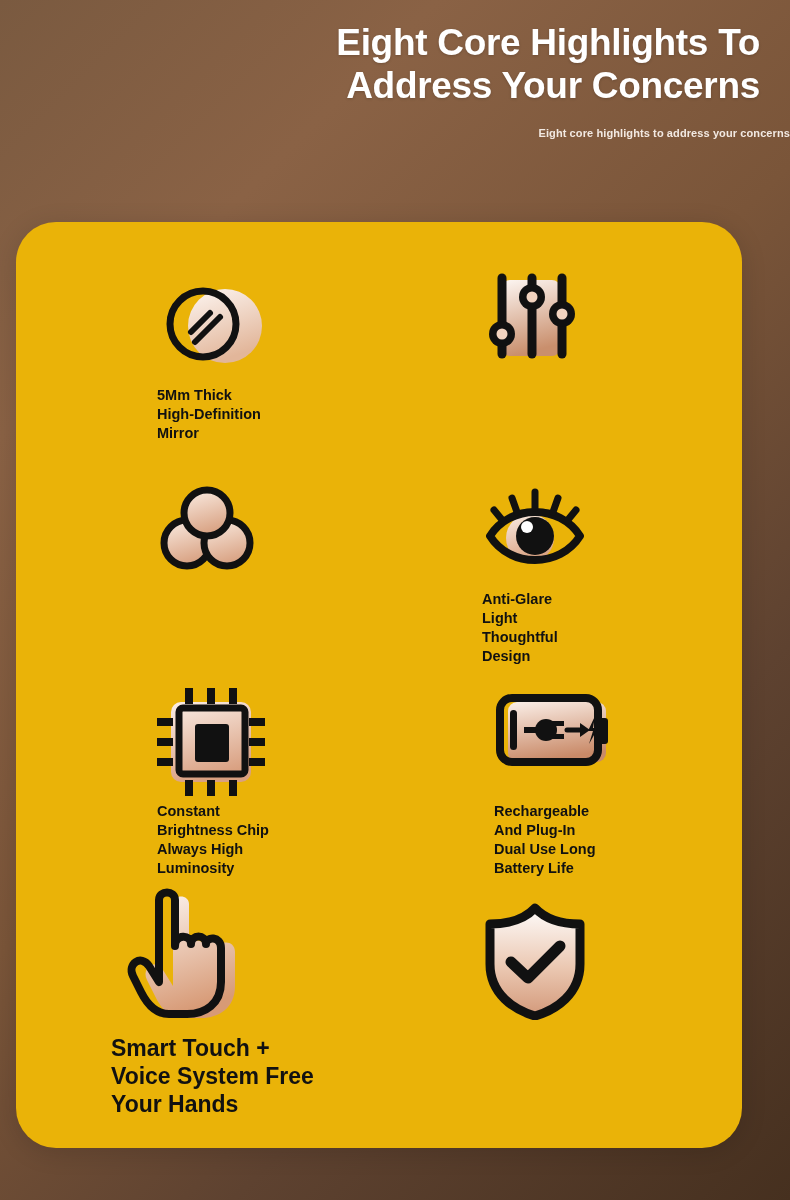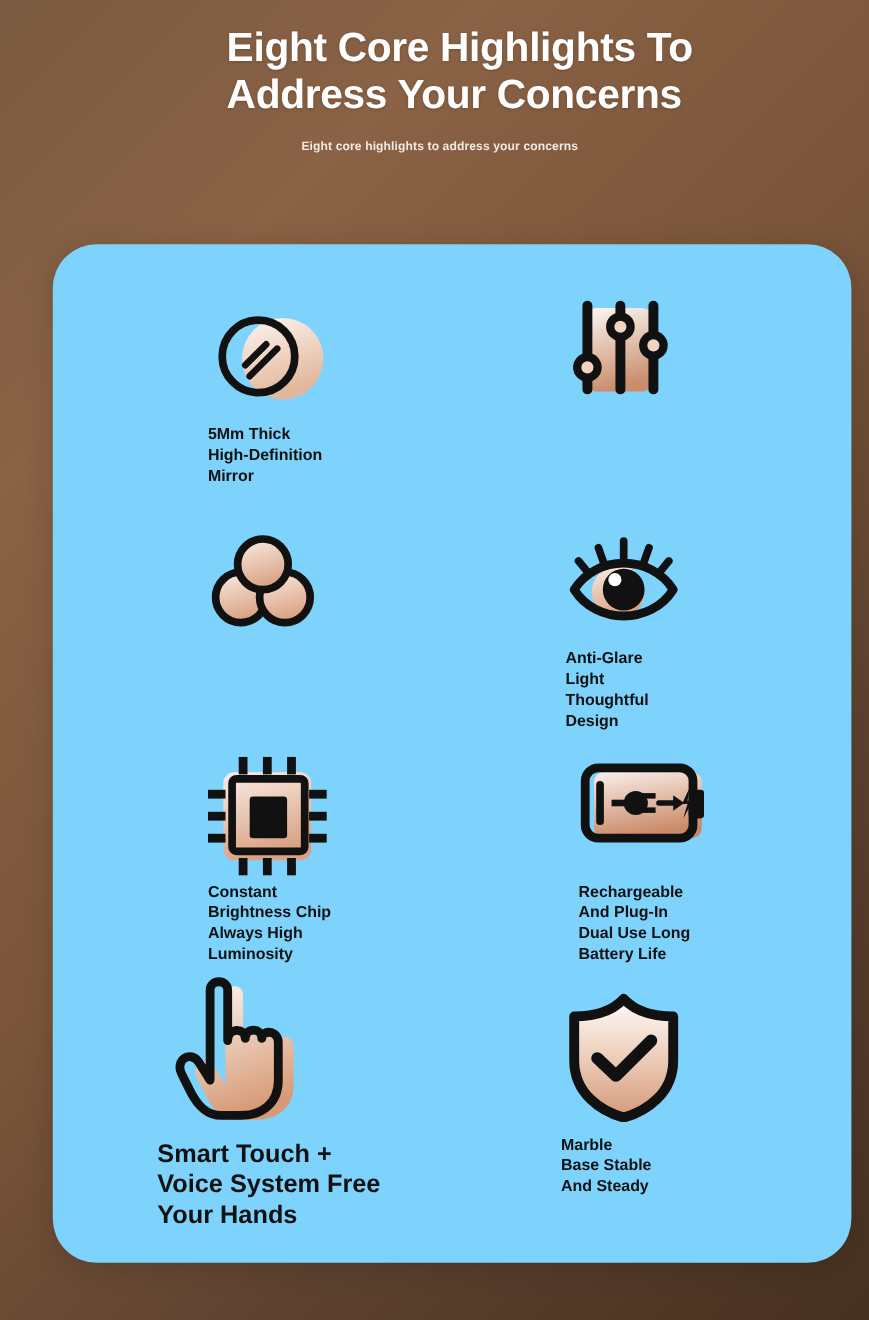--- a/index.html
+++ b/index.html
@@ -9,21 +9,21 @@
     overflow: hidden;
   }
   body {
     background: linear-gradient(135deg, #7A5A40 0%, #8A6245 22%, #7A5539 48%, #5E4230 72%, #46301F 100%);
     position: relative;
   }
 
   
   .header {
     padding: 22px 0 0 0;
-    text-align: left;
+    text-align: right;
   }
   .title {
     color: #FFFFFF;
     font-size: 37px;
     font-weight: bold;
     line-height: 1.16;
     letter-spacing: -0.3px;
     padding-left: 206px;
     padding-right: 30px;
     text-shadow: 0 1px 3px rgba(0,0,0,0.18);
@@ -33,25 +33,25 @@
     font-size: 11px;
     font-weight: bold;
     margin-top: 19px;
     padding-left: 274px;
     letter-spacing: 0.1px;
   }
 
   
   .card {
     position: absolute;
-    left: 48px;
+    left: 16px;
     top: 222px;
     width: 726px;
     height: 926px;
-    background: #7dd3fc;
+    background: #eab308;
     border-radius: 40px;
     box-shadow: 0 4px 26px rgba(0,0,0,0.14);
     overflow: hidden;
   }
 
   .grid {
     position: relative;
     width: 100%;
     height: 100%;
   }
@@ -298,19 +298,16 @@
               <stop offset="100%" stop-color="#D3997A"></stop>
             </linearGradient>
           </defs>
           <path d="M57 6 C 44 20, 24 22, 12 22 L12 62
                    C12 92, 36 108, 57 114
                    C78 108, 102 92, 102 62 L102 22
                    C90 22, 70 20, 57 6 Z" fill="url(#gShield)" stroke="#111111" stroke-width="9" stroke-linejoin="round"></path>
           <polyline points="33,60 50,76 82,44" fill="none" stroke="#111111" stroke-width="11" stroke-linecap="round" stroke-linejoin="round"></polyline>
         </svg>
       </div>
-      <div class="label">Marble
-Base Stable
-And Steady</div>
     </div>
 
   </div>
 </div>
 
 </body></html>

